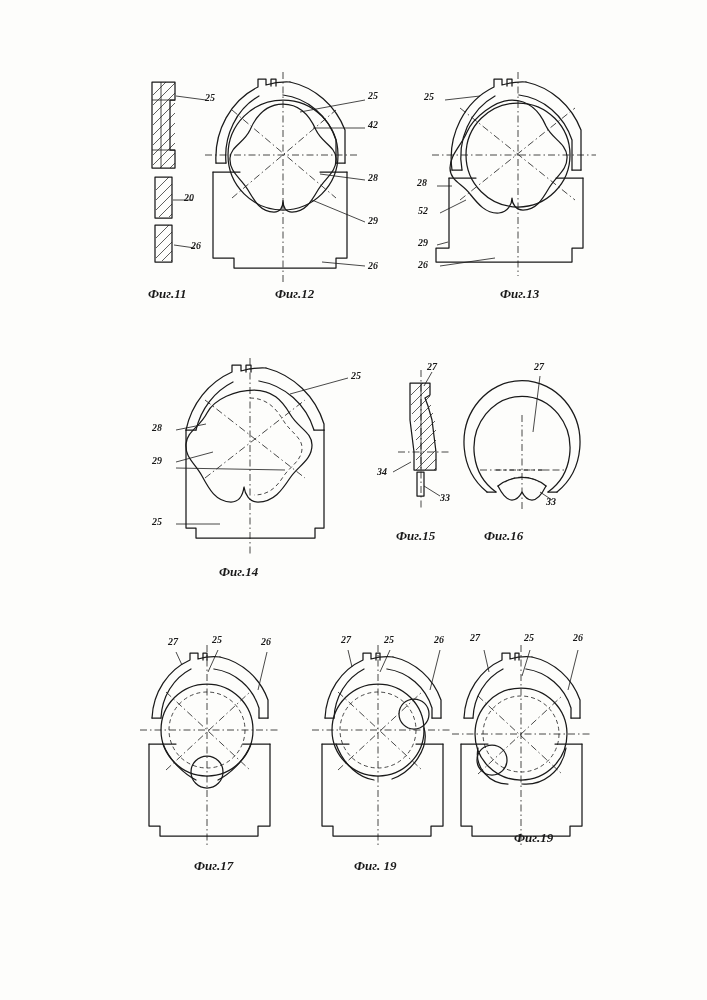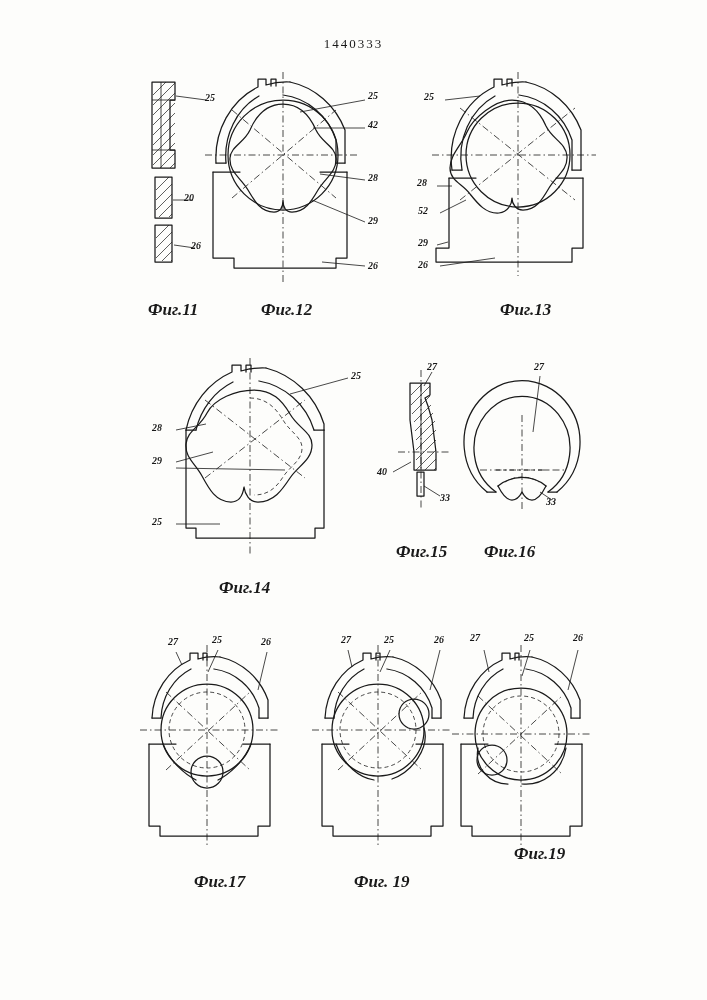--- a/index.html
+++ b/index.html
@@ -27,45 +27,43 @@
     width: 707px;
     text-align: center;
     font-size: 13px;
     letter-spacing: 2px;
     font-family: "Liberation Serif", serif;
   }
   .fig-caption {
     position: absolute;
     font-style: italic;
     font-weight: bold;
-    font-size: 17px;
+    font-size: 13px;
     font-family: "Liberation Serif", serif;
     white-space: nowrap;
-    margin-top: 14px;
   }
   .lead-label {
     position: absolute;
     font-style: italic;
     font-weight: bold;
     font-size: 10px;
     font-family: "Liberation Serif", serif;
   }
   svg { position: absolute; top: 0; left: 0; overflow: visible; }
   .ln { fill: none; stroke: #1a1a1a; stroke-width: 1.25; stroke-linejoin: round; stroke-linecap: round; }
   .ln-thin { fill: none; stroke: #1a1a1a; stroke-width: 0.8; }
   .ln-dash { fill: none; stroke: #1a1a1a; stroke-width: 0.8; stroke-dasharray: 7 3 1.5 3; }
   .ln-hidden { fill: none; stroke: #1a1a1a; stroke-width: 0.8; stroke-dasharray: 4 3; }
   .hatch { stroke: #1a1a1a; stroke-width: 0.7; }
 </style>
 </head>
 <body>
 
 <div class="page">
 
-  <div class="patent-number">1440333</div>
 
   <svg width="707" height="1000" viewBox="0 0 707 1000">
 
     <g>
 
       <path class="ln" d="M152 82 L175 82 L175 100 L170 100 L170 150 L175 150 L175 168 L152 168 Z"></path>
       <path class="ln-thin" d="M152 100 L175 100 M152 150 L175 150 M161 82 L161 168"></path>
 
       <g class="hatch">
         <line x1="153" y1="95" x2="166" y2="82"></line>
@@ -361,39 +359,39 @@
   <div class="lead-label" style="left:418px; top:205px;">52</div>
   <div class="lead-label" style="left:418px; top:237px;">29</div>
   <div class="lead-label" style="left:418px; top:259px;">26</div>
 
   <div class="lead-label" style="left:351px; top:370px;">25</div>
   <div class="lead-label" style="left:152px; top:422px;">28</div>
   <div class="lead-label" style="left:152px; top:455px;">29</div>
   <div class="lead-label" style="left:152px; top:516px;">25</div>
 
   <div class="lead-label" style="left:427px; top:361px;">27</div>
-  <div class="lead-label" style="left:377px; top:466px;">40</div>
+  <div class="lead-label" style="left:377px; top:466px;">34</div>
   <div class="lead-label" style="left:440px; top:492px;">33</div>
   <div class="lead-label" style="left:534px; top:361px;">27</div>
   <div class="lead-label" style="left:546px; top:496px;">33</div>
 
   <div class="lead-label" style="left:168px; top:636px;">27</div>
   <div class="lead-label" style="left:212px; top:634px;">25</div>
   <div class="lead-label" style="left:261px; top:636px;">26</div>
 
   <div class="lead-label" style="left:341px; top:634px;">27</div>
   <div class="lead-label" style="left:384px; top:634px;">25</div>
   <div class="lead-label" style="left:434px; top:634px;">26</div>
 
   <div class="lead-label" style="left:470px; top:632px;">27</div>
   <div class="lead-label" style="left:524px; top:632px;">25</div>
   <div class="lead-label" style="left:573px; top:632px;">26</div>
 
   <div class="fig-caption" style="left:148px; top:286px;">Фиг.11</div>
-  <div class="fig-caption" style="left:261px; top:286px;">Фиг.12</div>
+  <div class="fig-caption" style="left:275px; top:286px;">Фиг.12</div>
   <div class="fig-caption" style="left:500px; top:286px;">Фиг.13</div>
   <div class="fig-caption" style="left:219px; top:564px;">Фиг.14</div>
   <div class="fig-caption" style="left:396px; top:528px;">Фиг.15</div>
   <div class="fig-caption" style="left:484px; top:528px;">Фиг.16</div>
   <div class="fig-caption" style="left:194px; top:858px;text-align:center;">Фиг.17</div>
   <div class="fig-caption" style="left:354px; top:858px;">Фиг. 19</div>
   <div class="fig-caption" style="left:514px; top:830px;">Фиг.19</div>
 
 </div>
 

